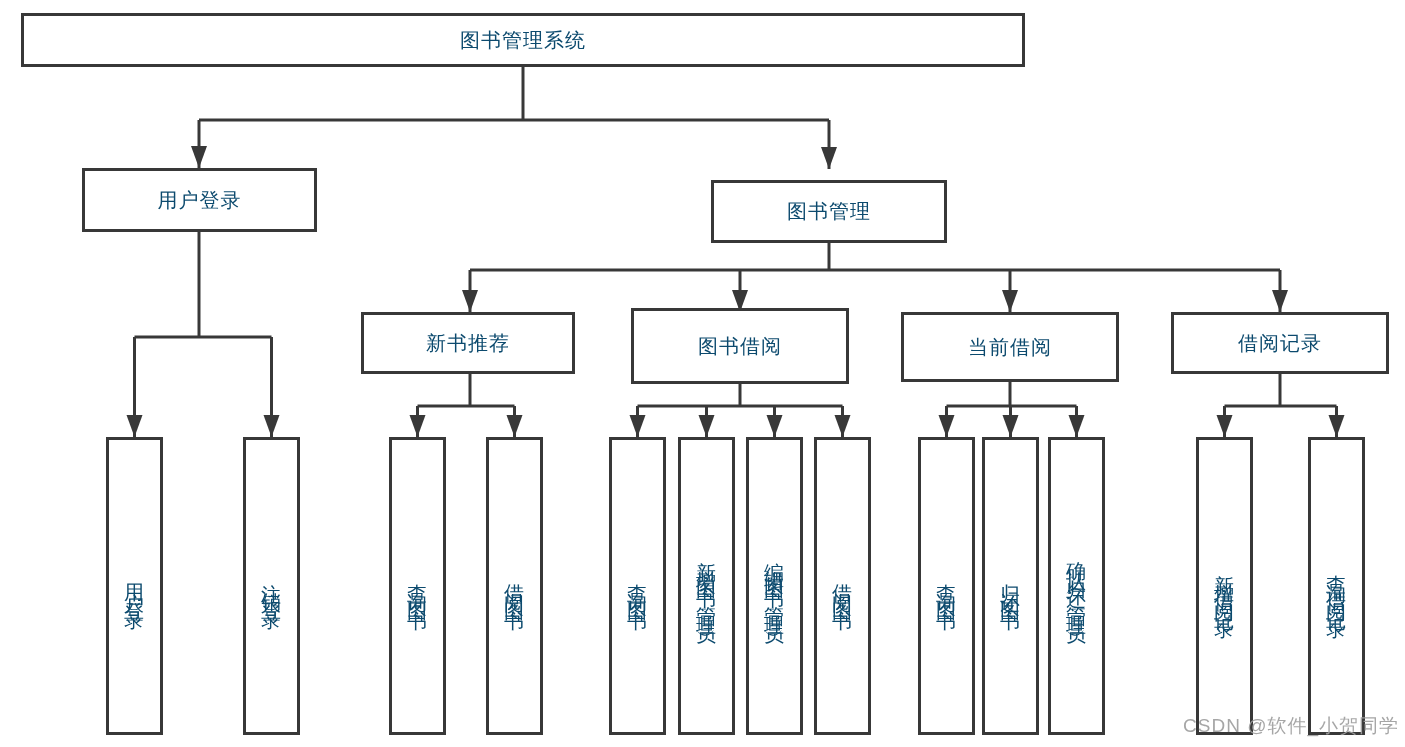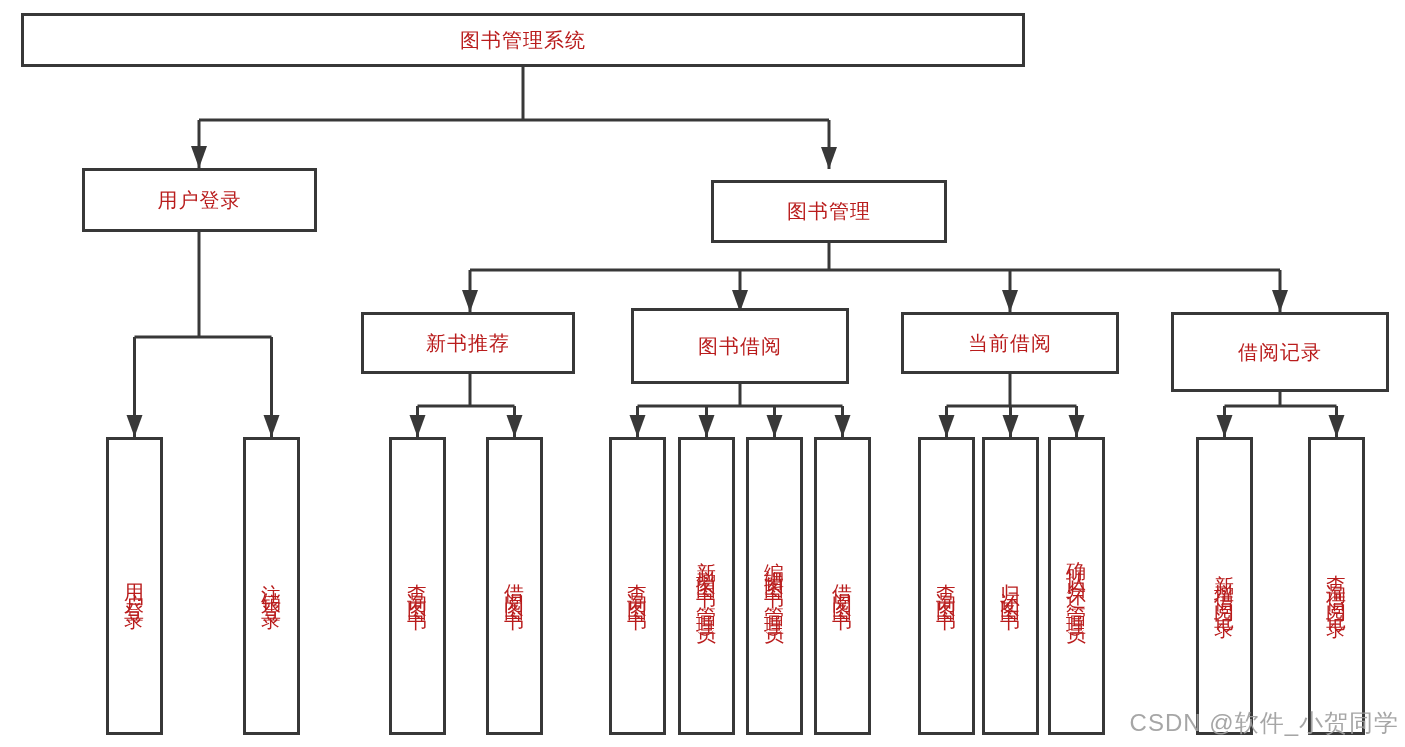--- a/index.html
+++ b/index.html
@@ -19,21 +19,21 @@
     position: absolute;
     left: 0;
     top: 0;
     z-index: 1;
   }
   .box {
     position: absolute;
     box-sizing: border-box;
     background: #ffffff;
     border: 3px solid #383838;
-    color: #b91c1c;
+    color: #0c4a6e;
     display: flex;
     align-items: center;
     justify-content: center;
     z-index: 2;
   }
   .hbox {
     font-size: 20px;
     letter-spacing: 1px;
     white-space: nowrap;
   }
@@ -49,41 +49,41 @@
     letter-spacing: 9px;
     line-height: 1;
     max-height: 288px;
   }
   
   #n-root        { left: 21px;   top: 13px;  width: 1004px; height: 54px; }
   #n-user-login  { left: 82px;   top: 168px; width: 235px;  height: 64px; }
   #n-book-mgmt   { left: 711px;  top: 180px; width: 236px;  height: 63px; }
   #n-new-rec     { left: 361px;  top: 312px; width: 214px;  height: 62px; }
   #n-book-borrow { left: 631px;  top: 308px; width: 218px;  height: 76px; }
-  #n-cur-borrow  { left: 901px;  top: 312px; width: 218px;  height: 62px; }
-  #n-borrow-rec  { left: 1171px; top: 312px; width: 218px;  height: 80px; }
+  #n-cur-borrow  { left: 901px;  top: 312px; width: 218px;  height: 70px; }
+  #n-borrow-rec  { left: 1171px; top: 312px; width: 218px;  height: 62px; }
   #lf-a1 { left: 106px;  }
   #lf-a2 { left: 243px;  }
   #lf-b1 { left: 389px;  }
   #lf-b2 { left: 486px;  }
   #lf-c1 { left: 609px;  }
   #lf-c2 { left: 678px;  }
   #lf-c3 { left: 746px;  }
   #lf-c4 { left: 814px;  }
   #lf-d1 { left: 918px;  }
   #lf-d2 { left: 982px;  }
   #lf-d3 { left: 1048px; }
   #lf-e1 { left: 1196px; }
   #lf-e2 { left: 1308px; }
   #watermark {
     position: absolute;
     right: 6px;
     bottom: 8px;
     z-index: 3;
-    font-size: 24px;
+    font-size: 19px;
     color: rgba(158, 158, 158, 0.92);
     letter-spacing: 1px;
     white-space: nowrap;
     text-align: center;
   }
 </style>
 </head>
 <body>
 
 <div id="stage">

